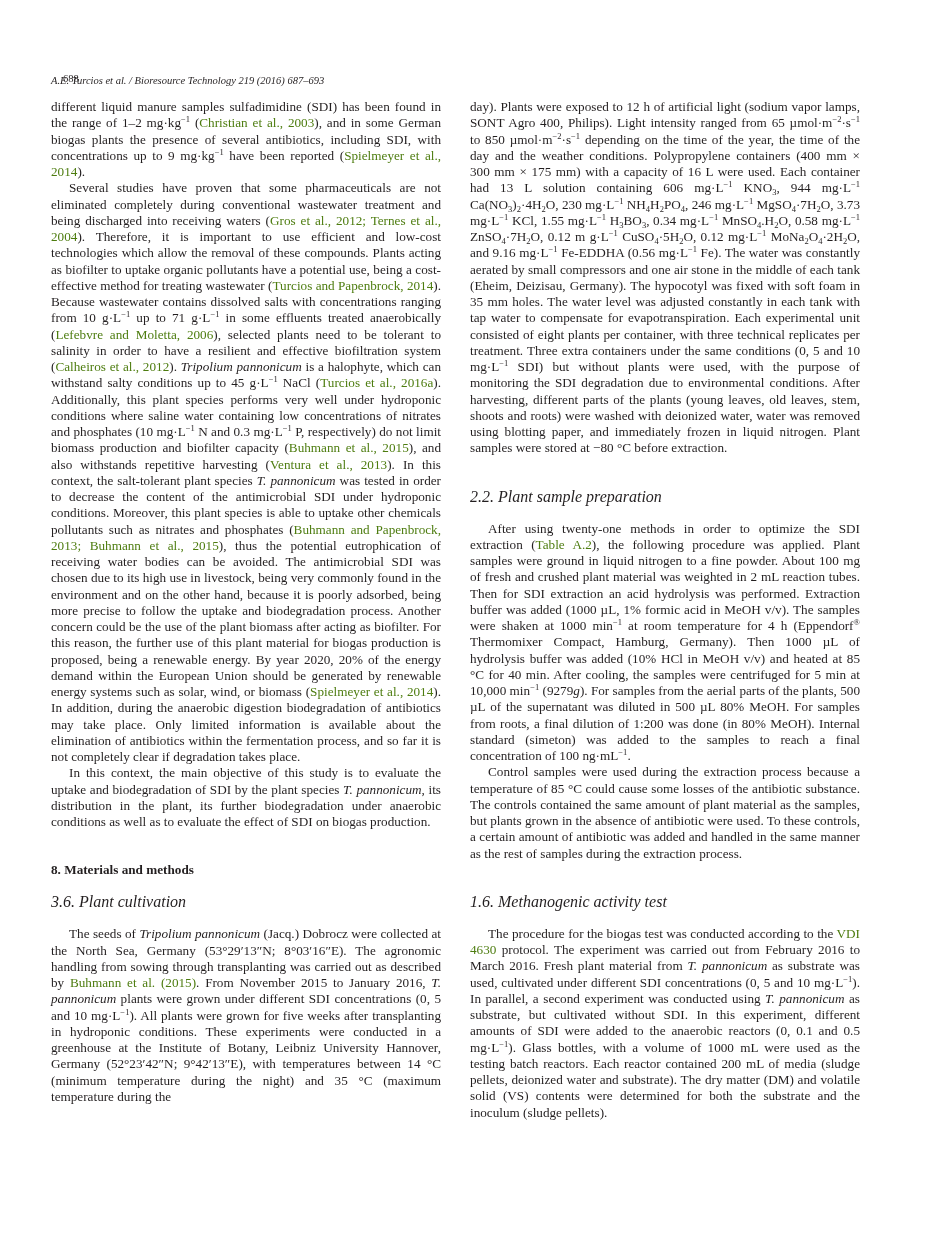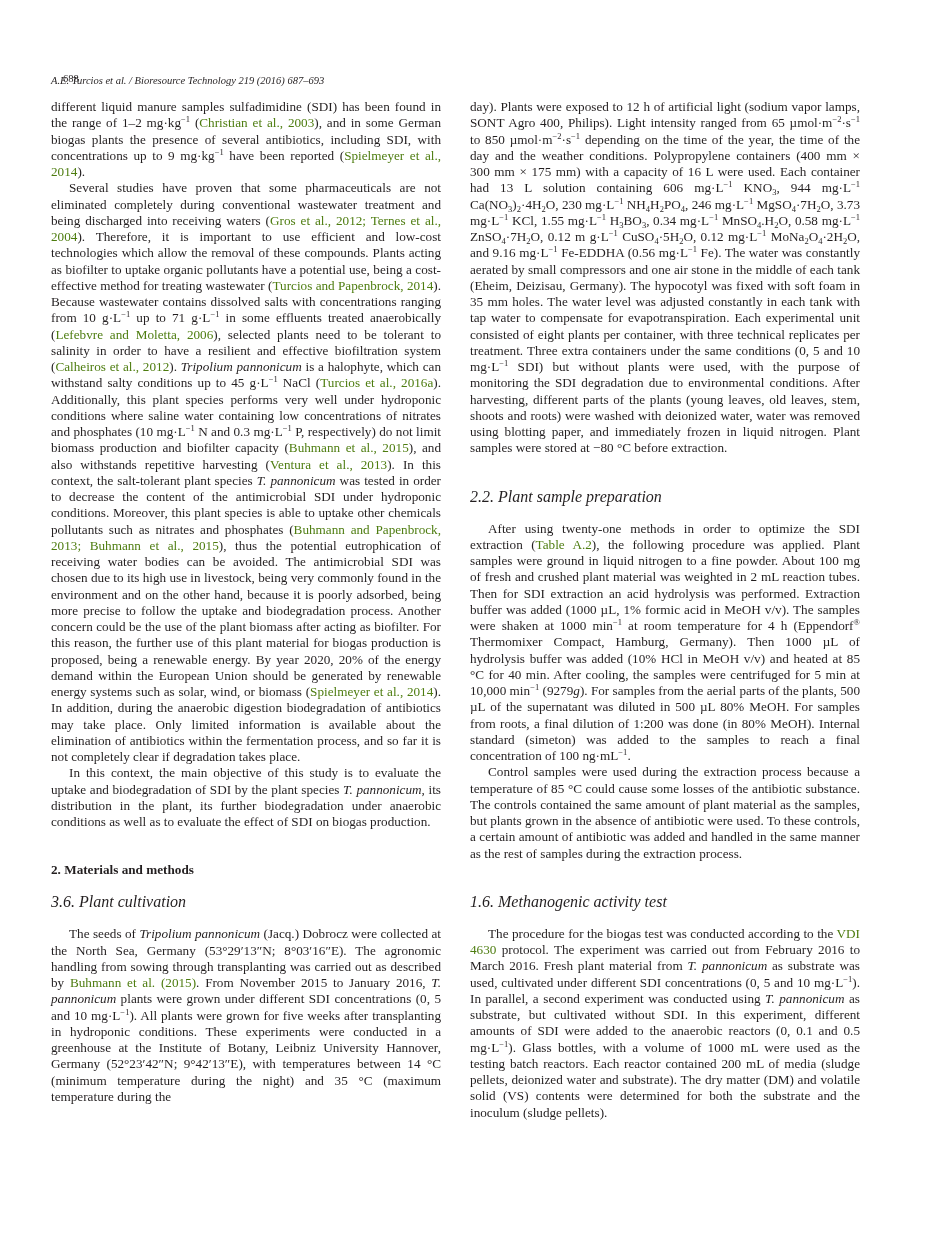--- a/index.html
+++ b/index.html
@@ -44,21 +44,21 @@
   <span class="journal">A.E. Turcios et al. / Bioresource Technology 219 (2016) 687–693</span>
 </div>
 
 <div class="col left">
   <p class="noindent"><span>different liquid manure samples sulfadimidine (SDI) has been found in the range of 1–2 mg·kg</span><sup>−1</sup><span> (</span><a class="cite">Christian et al., 2003</a><span>), and in some German biogas plants the presence of several antibiotics, including SDI, with concentrations up to 9 mg·kg</span><sup>−1</sup><span> have been reported (</span><a class="cite">Spielmeyer et al., 2014</a><span>).</span></p>
 
   <p><span>Several studies have proven that some pharmaceuticals are not eliminated completely during conventional wastewater treatment and being discharged into receiving waters (</span><a class="cite">Gros et al., 2012; Ternes et al., 2004</a><span>). Therefore, it is important to use efficient and low-cost technologies which allow the removal of these compounds. Plants acting as biofilter to uptake organic pollutants have a potential use, being a cost-effective method for treating wastewater (</span><a class="cite">Turcios and Papenbrock, 2014</a><span>). Because wastewater contains dissolved salts with concentrations ranging from 10 g·L</span><sup>−1</sup><span> up to 71 g·L</span><sup>−1</sup><span> in some effluents treated anaerobically (</span><a class="cite">Lefebvre and Moletta, 2006</a><span>), selected plants need to be tolerant to salinity in order to have a resilient and effective biofiltration system (</span><a class="cite">Calheiros et al., 2012</a><span>). </span><em>Tripolium pannonicum</em><span> is a halophyte, which can withstand salty conditions up to 45 g·L</span><sup>−1</sup><span> NaCl (</span><a class="cite">Turcios et al., 2016a</a><span>). Additionally, this plant species performs very well under hydroponic conditions where saline water containing low concentrations of nitrates and phosphates (10 mg·L</span><sup>−1</sup><span> N and 0.3 mg·L</span><sup>−1</sup><span> P, respectively) do not limit biomass production and biofilter capacity (</span><a class="cite">Buhmann et al., 2015</a><span>), and also withstands repetitive harvesting (</span><a class="cite">Ventura et al., 2013</a><span>). In this context, the salt-tolerant plant species </span><em>T. pannonicum</em><span> was tested in order to decrease the content of the antimicrobial SDI under hydroponic conditions. Moreover, this plant species is able to uptake other chemicals pollutants such as nitrates and phosphates (</span><a class="cite">Buhmann and Papenbrock, 2013; Buhmann et al., 2015</a><span>), thus the potential eutrophication of receiving water bodies can be avoided. The antimicrobial SDI was chosen due to its high use in livestock, being very commonly found in the environment and on the other hand, because it is poorly adsorbed, being more precise to follow the uptake and biodegradation process. Another concern could be the use of the plant biomass after acting as biofilter. For this reason, the further use of this plant material for biogas production is proposed, being a renewable energy. By year 2020, 20% of the energy demand within the European Union should be generated by renewable energy systems such as solar, wind, or biomass (</span><a class="cite">Spielmeyer et al., 2014</a><span>). In addition, during the anaerobic digestion biodegradation of antibiotics may take place. Only limited information is available about the elimination of antibiotics within the fermentation process, and so far it is not completely clear if degradation takes place.</span></p>
 
   <p><span>In this context, the main objective of this study is to evaluate the uptake and biodegradation of SDI by the plant species </span><em>T. pannonicum</em><span>, its distribution in the plant, its further biodegradation under anaerobic conditions as well as to evaluate the effect of SDI on biogas production.</span></p>
 
-  <h2 class="section">2. Materials and methods</h2>
+  <h2 class="section">8. Materials and methods</h2>
   <h3 class="subsection">3.6. Plant cultivation</h3>
 
   <p><span>The seeds of </span><em>Tripolium pannonicum</em><span> (Jacq.) Dobrocz were collected at the North Sea, Germany (53°29′13″N; 8°03′16″E). The agronomic handling from sowing through transplanting was carried out as described by </span><a class="cite">Buhmann et al. (2015)</a><span>. From November 2015 to January 2016, </span><em>T. pannonicum</em><span> plants were grown under different SDI concentrations (0, 5 and 10 mg·L</span><sup>−1</sup><span>). All plants were grown for five weeks after transplanting in hydroponic conditions. These experiments were conducted in a greenhouse at the Institute of Botany, Leibniz University Hannover, Germany (52°23′42″N; 9°42′13″E), with temperatures between 14 °C (minimum temperature during the night) and 35 °C (maximum temperature during the</span></p>
 </div>
 
 <div class="col right">
   <p class="noindent"><span>day). Plants were exposed to 12 h of artificial light (sodium vapor lamps, SONT Agro 400, Philips). Light intensity ranged from 65 µmol·m</span><sup>−2</sup><span>·s</span><sup>−1</sup><span> to 850 µmol·m</span><sup>−2</sup><span>·s</span><sup>−1</sup><span> depending on the time of the year, the time of the day and the weather conditions. Polypropylene containers (400 mm × 300 mm × 175 mm) with a capacity of 16 L were used. Each container had 13 L solution containing 606 mg·L</span><sup>−1</sup><span> KNO</span><sub>3</sub><span>, 944 mg·L</span><sup>−1</sup><span> Ca(NO</span><sub>3</sub><span>)</span><sub>2</sub><span>·4H</span><sub>2</sub><span>O, 230 mg·L</span><sup>−1</sup><span> NH</span><sub>4</sub><span>H</span><sub>2</sub><span>PO</span><sub>4</sub><span>, 246 mg·L</span><sup>−1</sup><span> MgSO</span><sub>4</sub><span>·7H</span><sub>2</sub><span>O, 3.73 mg·L</span><sup>−1</sup><span> KCl, 1.55 mg·L</span><sup>−1</sup><span> H</span><sub>3</sub><span>BO</span><sub>3</sub><span>, 0.34 mg·L</span><sup>−1</sup><span> MnSO</span><sub>4</sub><span>.H</span><sub>2</sub><span>O, 0.58 mg·L</span><sup>−1</sup><span> ZnSO</span><sub>4</sub><span>·7H</span><sub>2</sub><span>O, 0.12 m g·L</span><sup>−1</sup><span> CuSO</span><sub>4</sub><span>·5H</span><sub>2</sub><span>O, 0.12 mg·L</span><sup>−1</sup><span> MoNa</span><sub>2</sub><span>O</span><sub>4</sub><span>·2H</span><sub>2</sub><span>O, and 9.16 mg·L</span><sup>−1</sup><span> Fe-EDDHA (0.56 mg·L</span><sup>−1</sup><span> Fe). The water was constantly aerated by small compressors and one air stone in the middle of each tank (Eheim, Deizisau, Germany). The hypocotyl was fixed with soft foam in 35 mm holes. The water level was adjusted constantly in each tank with tap water to compensate for evapotranspiration. Each experimental unit consisted of eight plants per container, with three technical replicates per treatment. Three extra containers under the same conditions (0, 5 and 10 mg·L</span><sup>−1</sup><span> SDI) but without plants were used, with the purpose of monitoring the SDI degradation due to environmental conditions. After harvesting, different parts of the plants (young leaves, old leaves, stem, shoots and roots) were washed with deionized water, water was removed using blotting paper, and immediately frozen in liquid nitrogen. Plant samples were stored at −80 °C before extraction.</span></p>
 
   <h3 class="subsection first-right">2.2. Plant sample preparation</h3>
 

